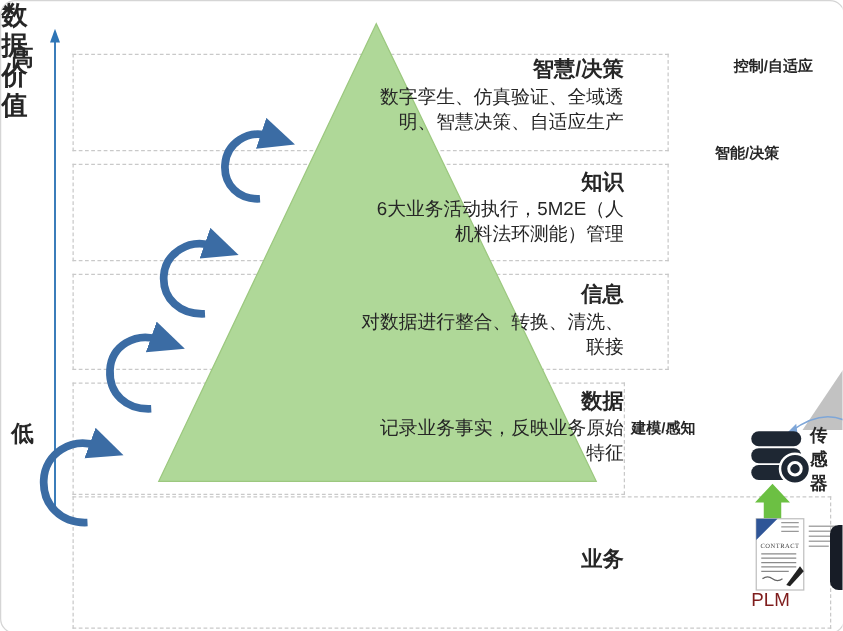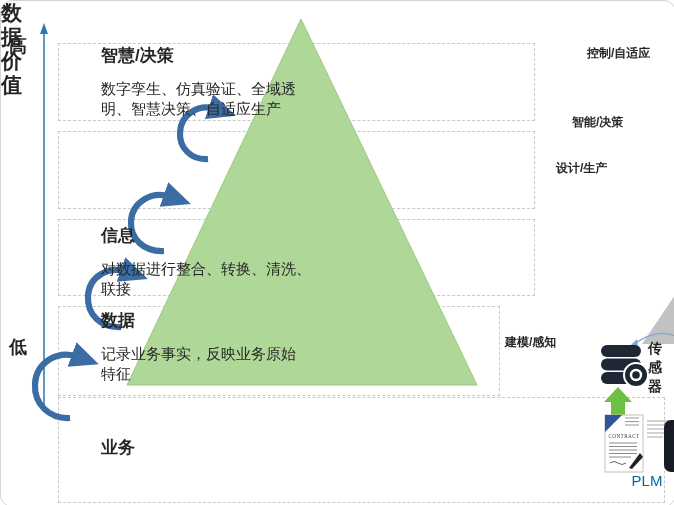--- a/index.html
+++ b/index.html
@@ -10,35 +10,35 @@
   }
   
   .lbox{position:absolute;border:1px dashed #c9c9c9;background:transparent;z-index:1;}
   .b1{left:57px;top:42px;width:475px;height:76px;}
   .b2{left:57px;top:130px;width:475px;height:76px;}
   .b3{left:57px;top:218px;width:475px;height:75px;}
   .b4{left:57px;top:305px;width:440px;height:88px;}
   .b5{left:57px;top:396px;width:605px;height:104px;}
   
   svg.art{position:absolute;left:0;top:0;z-index:2;pointer-events:none;}
-  .ltext{position:absolute;left:100px;width:380px;text-align:left;z-index:3;}
+  .ltext{position:absolute;left:118px;width:380px;text-align:right;z-index:3;}
   .ltitle{font-weight:bold;font-size:17px;line-height:22px;}
-  .ldesc{font-size:15px;line-height:20px;white-space:pre-line;margin-top:12px;}
+  .ldesc{font-size:15px;line-height:20px;white-space:pre-line;margin-top:1px;}
   .t1{top:44px;} .t2{top:134px;} .t3{top:224px;} .t4{top:309px;} .t5{top:436px;}
   .rlabel{position:absolute;font-weight:bold;font-size:12px;white-space:nowrap;z-index:3;}
   .rl0{left:586px;top:44px;} .rl1{left:571px;top:113px;} .rl2{left:555px;top:159px;}
   .rl3{left:543px;top:251px;} .rl4{left:504px;top:333px;}
   .axlab{position:absolute;font-weight:bold;font-size:18px;z-index:3;}
   .axhigh{left:8px;top:33px;} .axlow{left:8px;top:334px;}
   .axmid{left:5px;top:142px;width:22px;font-weight:bold;font-size:21px;line-height:24px;
          word-break:break-all;z-index:3;}
   .sensorlab{position:absolute;left:647px;top:338px;font-weight:bold;font-size:14px;
              line-height:19px;white-space:pre-line;z-index:3;}
-  .plmlab{position:absolute;left:600px;top:471px;width:46px;text-align:center;
-          font-size:15px;color:#0369a1;z-index:3;margin-left:23px;}
+  .plmlab{position:absolute;left:600px;top:471px;width:46px;text-align:left;
+          font-size:15px;color:#7f1d1d;z-index:3;}
 </style>
 </head>
 <body>
 
 <div class="canvas">
 
   <div class="lbox b1"></div>
   <div class="lbox b2"></div>
   <div class="lbox b3"></div>
   <div class="lbox b4"></div>
@@ -115,36 +115,40 @@
 
   <div class="axlab axhigh">高</div>
   <div class="axmid">数据价值</div>
   <div class="axlab axlow">低</div>
 
   <div class="ltext t1">
     <div class="ltitle">智慧/决策</div>
     <div class="ldesc">数字孪生、仿真验证、全域透
 明、智慧决策、自适应生产</div>
   </div>
+  <div class="ltext t2">
+    <div class="ltitle">知识</div>
+    <div class="ldesc">6大业务活动执行，5M2E（人
+机料法环测能）管理</div>
+  </div>
   <div class="ltext t4">
     <div class="ltitle">数据</div>
     <div class="ldesc">记录业务事实，反映业务原始
 特征</div>
   </div>
   <div class="ltext t3">
     <div class="ltitle">信息</div>
     <div class="ldesc">对数据进行整合、转换、清洗、
 联接</div>
   </div>
   <div class="ltext t5">
     <div class="ltitle">业务</div>
   </div>
 
   <div class="rlabel rl0">控制/自适应</div>
   <div class="rlabel rl1">智能/决策</div>
-  <div class="rlabel rl2">设计/生产</div>
   <div class="rlabel rl4">建模/感知</div>
 
   <div class="sensorlab">传
 感器</div>
   <div class="plmlab">PLM</div>
 
 </div>
 
 </body></html>

